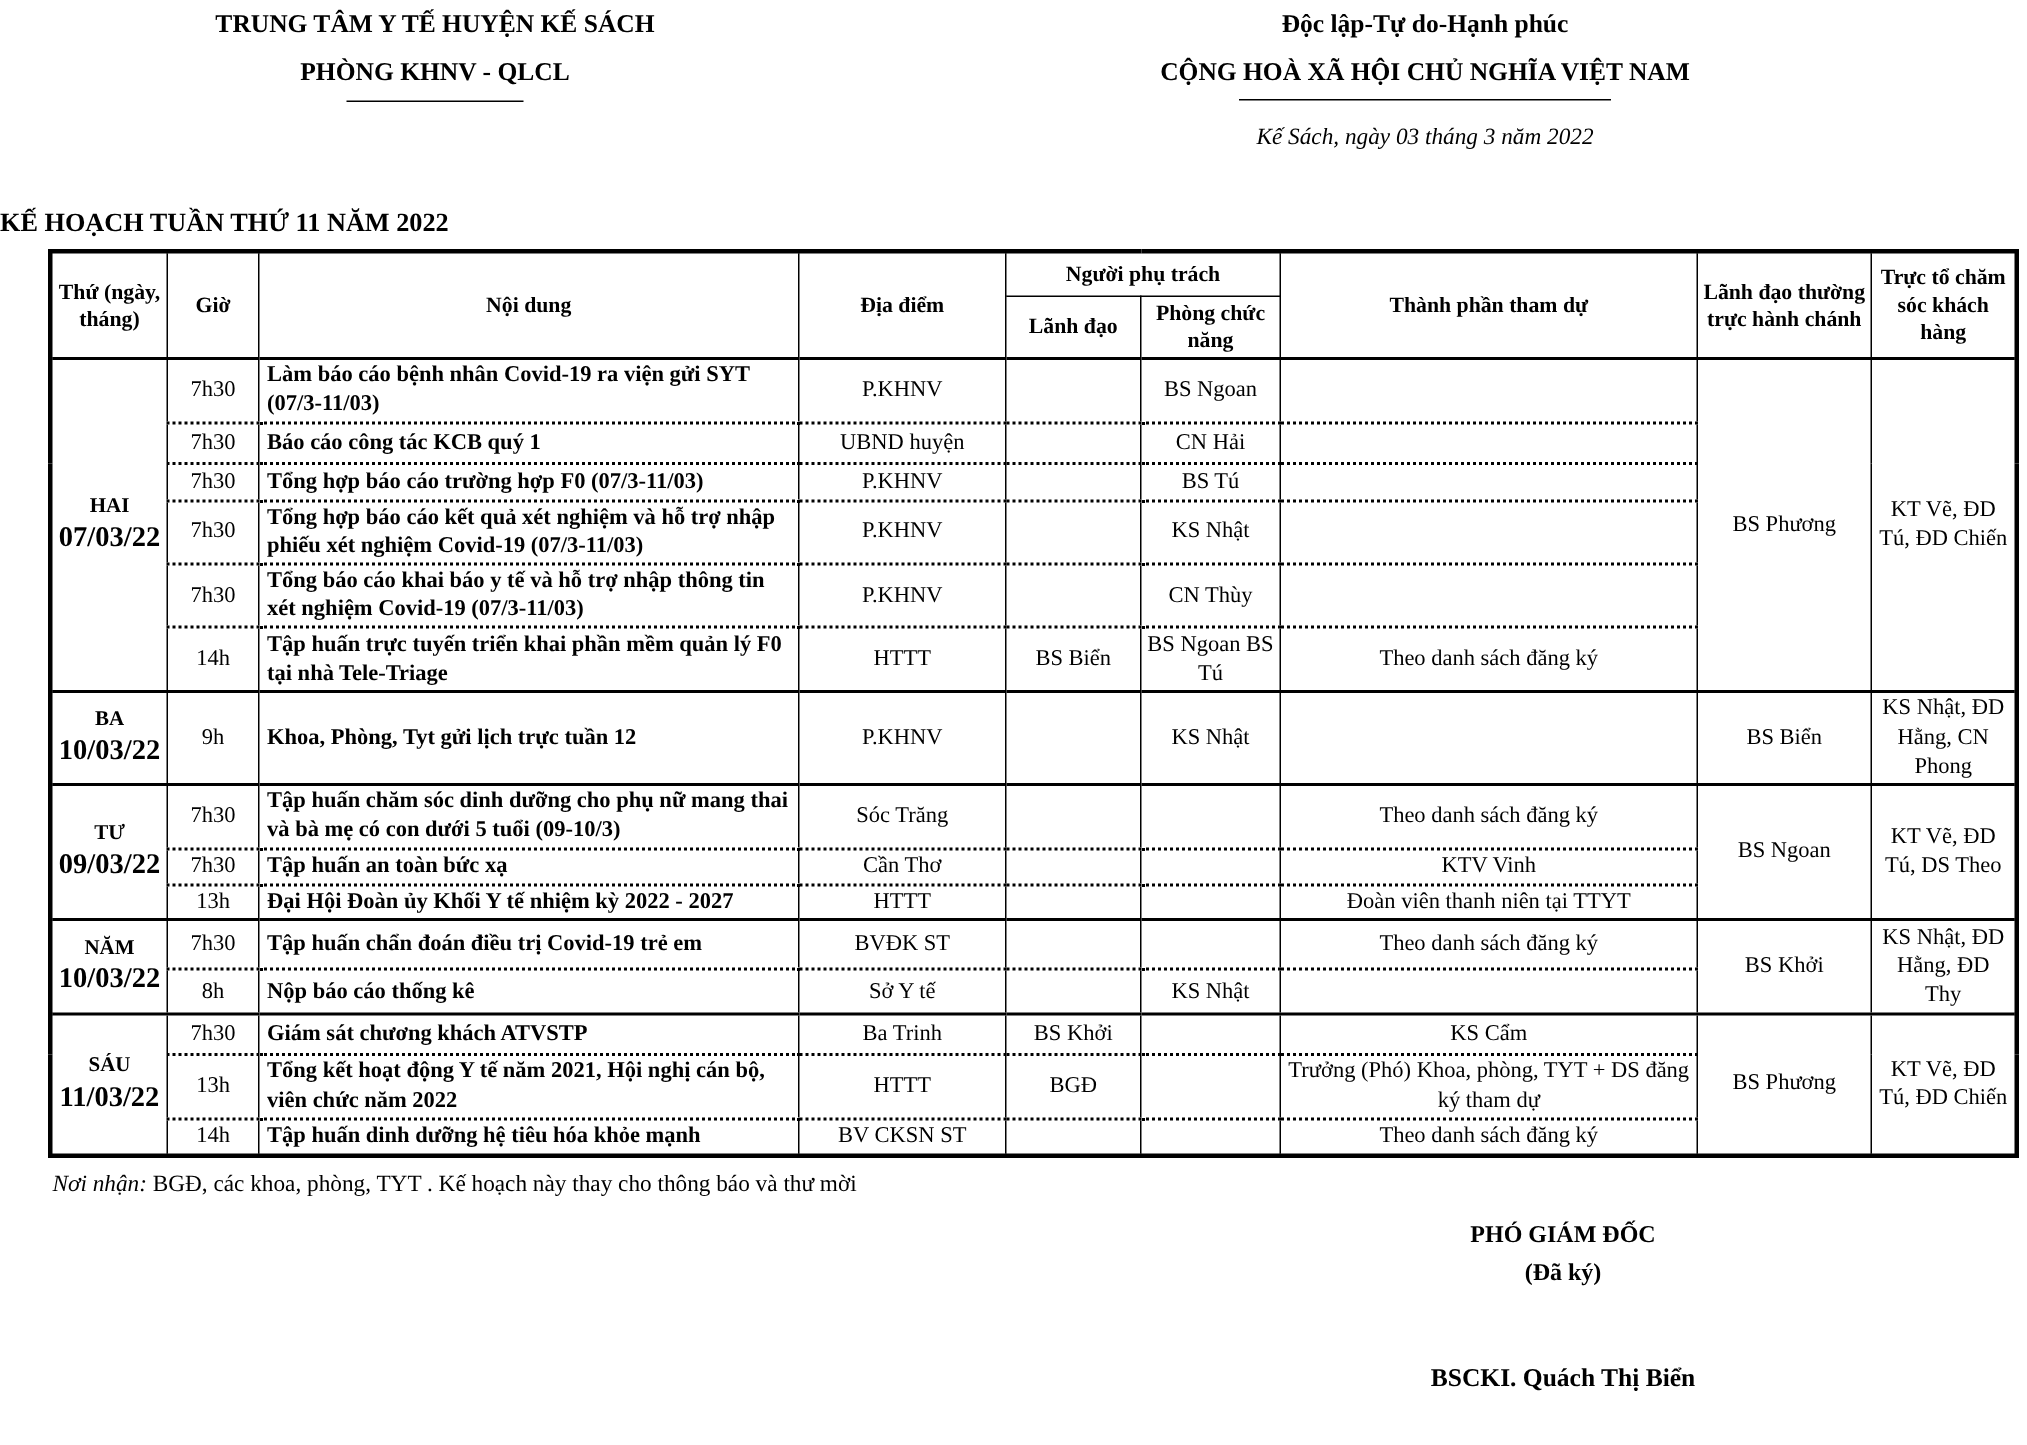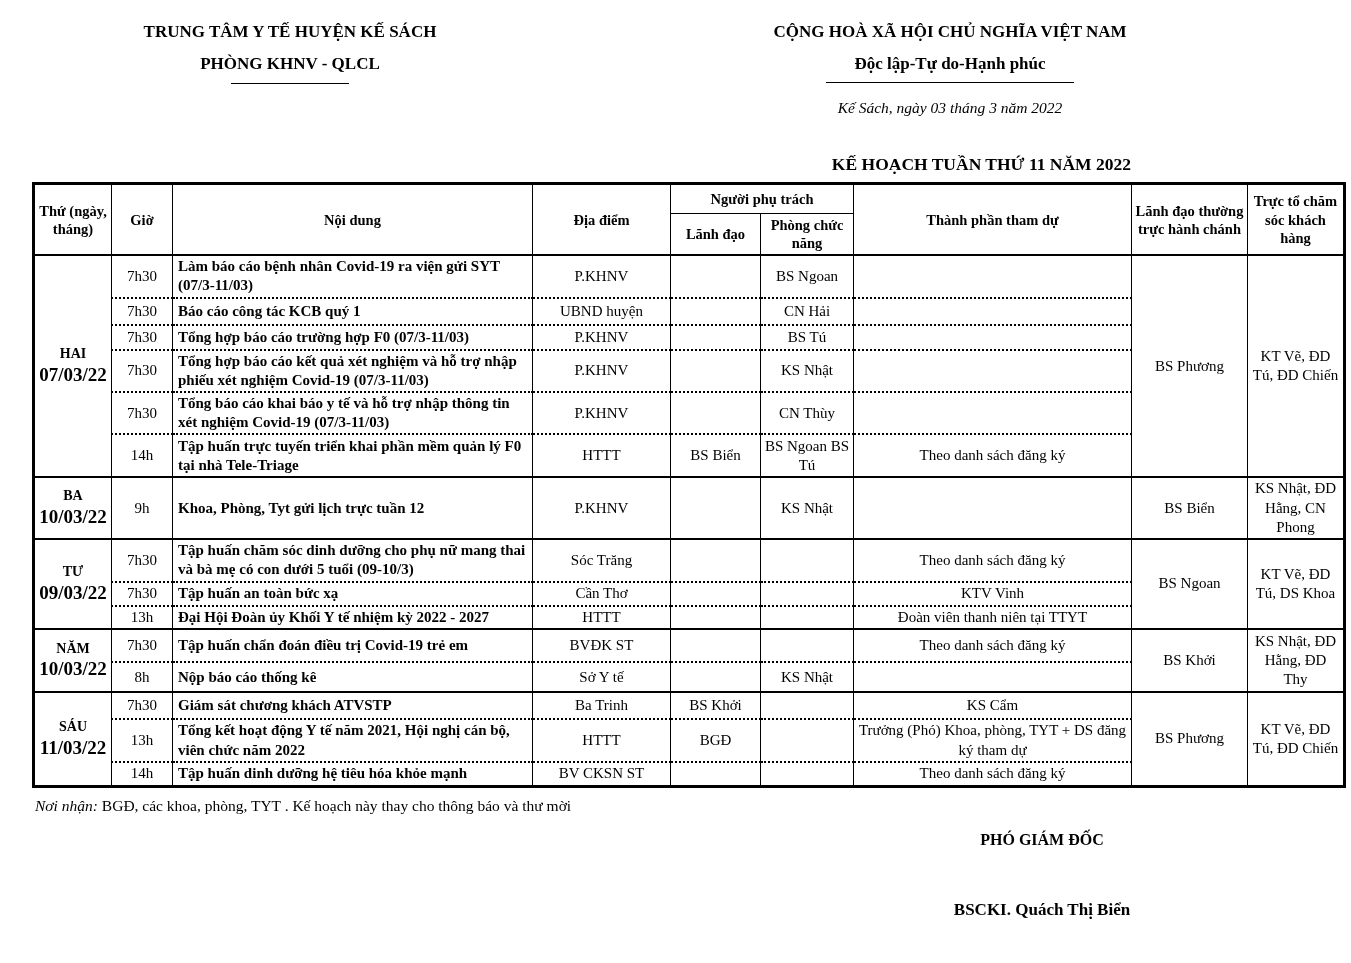--- a/index.html
+++ b/index.html
@@ -3,31 +3,31 @@
 <meta charset="utf-8">
 <style>
   * { margin: 0; padding: 0; box-sizing: border-box; }
   body {
     width: 1351px; height: 963px;
     background: #ffffff;
     color: #000;
     font-family: "Liberation Serif", "DejaVu Serif", serif;
     overflow: hidden;
   }
-  .page { position: relative; width: 1131px; height: 963px; padding-top: 16px; }
+  .page { position: relative; width: 1131px; height: 963px; }
 
   .letterhead { position: relative; height: 130px; }
   .lh-left  { position: absolute; left: 30px;  top: 0; width: 520px; text-align: center; }
   .lh-right { position: absolute; left: 700px; top: 0; width: 500px; text-align: center; }
   .lh-line  { font-weight: bold; font-size: 17px; line-height: 32px; }
   .lh-rule-left  { width: 118px; border-top: 1.6px solid #000; margin: 3px auto 0 auto; }
   .lh-rule-right { width: 248px; border-top: 1.8px solid #000; margin: 2px auto 0 auto; }
   .date-line { font-style: italic; font-size: 15.5px; margin-top: 16px; }
 
-  .doc-title { text-align: right; font-weight: bold; font-size: 17.5px; margin-top: 8px; }
+  .doc-title { text-align: left; font-weight: bold; font-size: 17.5px; margin-top: 8px; }
 
   table.plan {
     border-collapse: collapse;
     table-layout: fixed;
     width: 1313px;
     margin: 7px 0 0 32px;
     font-size: 15px;
   }
   table.plan { border: 3px solid #000; }
   .plan th, .plan td {
@@ -58,22 +58,22 @@
 
 <div class="page">
 
   <div class="letterhead">
     <div class="lh-left">
       <div class="lh-line">TRUNG TÂM Y TẾ HUYỆN KẾ SÁCH</div>
       <div class="lh-line">PHÒNG KHNV - QLCL</div>
       <div class="lh-rule-left"></div>
     </div>
     <div class="lh-right">
+      <div class="lh-line">Độc lập-Tự do-Hạnh phúc</div>
       <div class="lh-line">CỘNG HOÀ XÃ HỘI CHỦ NGHĨA VIỆT NAM</div>
-      <div class="lh-line">Độc lập-Tự do-Hạnh phúc</div>
       <div class="lh-rule-right"></div>
       <div class="date-line">Kế Sách, ngày 03  tháng 3 năm 2022</div>
     </div>
   </div>
 
   <div class="doc-title">KẾ HOẠCH TUẦN THỨ 11  NĂM 2022</div>
 
   <table class="plan">
     <colgroup>
       <col style="width:78px">
@@ -178,21 +178,21 @@
         <div class="d1">TƯ</div>
         <div class="d2">09/03/22</div>
       </td>
       <td>7h30</td>
       <td class="noidung">Tập huấn chăm sóc dinh dưỡng  cho phụ nữ mang thai và bà mẹ có con dưới 5 tuổi (09-10/3)</td>
       <td>Sóc Trăng</td>
       <td></td>
       <td></td>
       <td>Theo danh sách đăng ký</td>
       <td rowspan="3">BS Ngoan</td>
-      <td rowspan="3" class="care">KT Vẽ, ĐD Tú, DS Khoa</td>
+      <td rowspan="3" class="care">KT Vẽ, ĐD Tú, DS Theo</td>
     </tr>
     <tr class="sub" style="height:24px">
       <td>7h30</td>
       <td class="noidung">Tập huấn an toàn bức xạ</td>
       <td>Cần Thơ</td>
       <td></td>
       <td></td>
       <td>KTV Vinh</td>
     </tr>
     <tr class="sub" style="height:23px">
@@ -259,17 +259,18 @@
     </tr>
   </tbody>
     </table>
 
   <div class="recipients">
     <span class="lbl">Nơi nhận:</span><span> BGĐ, các khoa, phòng, TYT . Kế hoạch này thay cho thông báo và thư mời</span>
   </div>
 
   <div class="sign-block">
     <div class="t">PHÓ GIÁM ĐỐC</div>
+    <div class="t">(Đã ký)</div>
     <div class="sign-gap"></div>
     <div class="sign-name">BSCKI. Quách Thị Biển</div>
   </div>
 
 </div>
 
 </body></html>

